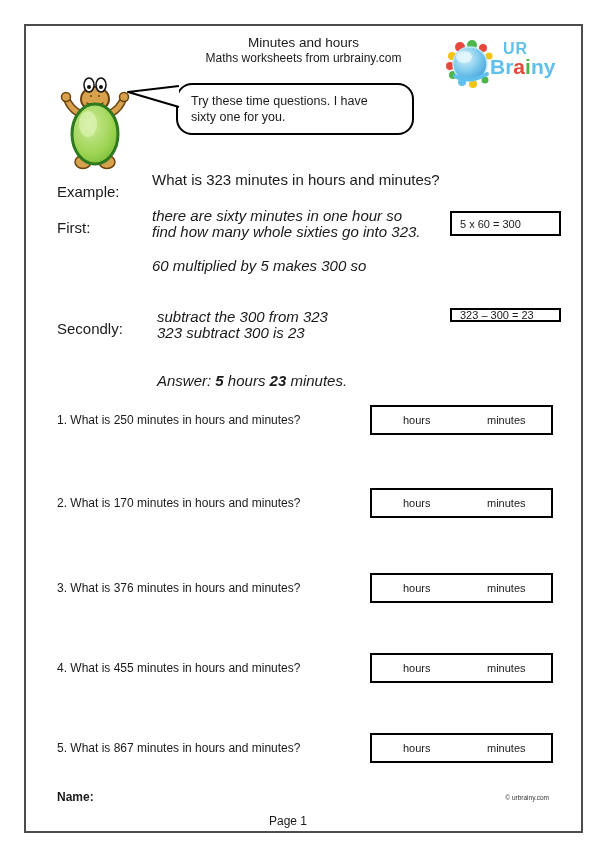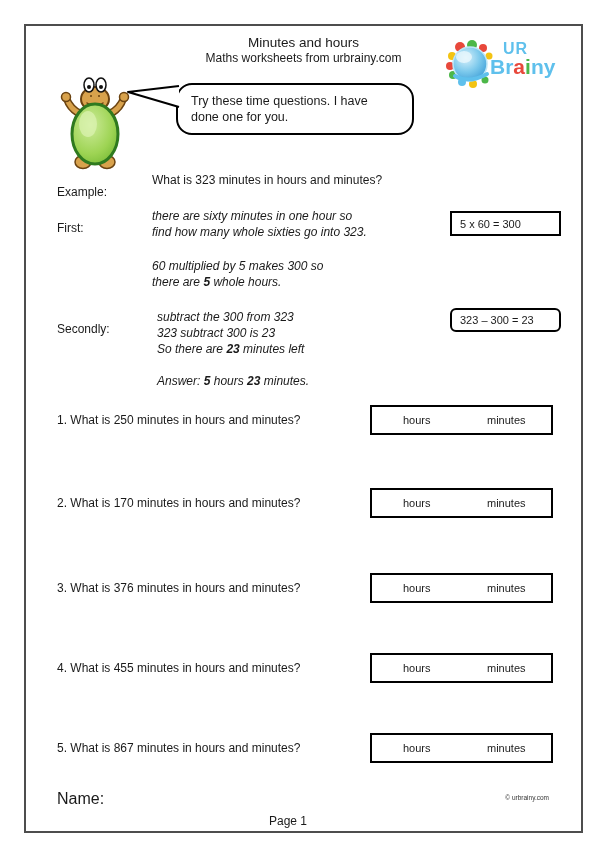--- a/index.html
+++ b/index.html
@@ -17,34 +17,34 @@
   .logo .word-top{position:absolute;left:58px;top:0px;font-size:16px;font-weight:bold;color:#5fc0ec;letter-spacing:1px;text-shadow:0 0 2px #fff;}
   .logo .word-bottom{position:absolute;left:45px;top:15px;font-size:21px;font-weight:bold;text-shadow:0 0 2px #fff;}
   .c-blue{color:#5fc0ec;} .c-red{color:#e8483b;} .c-green{color:#4cb748;}
 
   
   .mascot{position:absolute;left:31px;top:50px;}
   .bubble{position:absolute;left:150px;top:57px;width:238px;height:52px;border:2px solid #000;border-radius:16px;background:#fff;box-sizing:border-box;padding:8px 10px 16px 13px;font-size:12.5px;line-height:16px;}
   .bubble-tail{position:absolute;left:100px;top:58px;z-index:3;}
 
   
-  .row{position:absolute;left:31px;font-size:12px;line-height:16px;}
+  .row{position:absolute;left:31px;font-size:15px;line-height:16px;}
   .lbl{position:absolute;left:0;top:12px;}
   .txt{position:absolute;left:95px;top:0;width:300px;}
   .it{font-style:italic;}
   .sidebox{position:absolute;left:424px;width:111px;border:2px solid #000;background:#fff;font-size:11px;display:flex;align-items:center;padding-left:8px;box-sizing:border-box;}
 
   
   .q-row{position:absolute;left:31px;width:498px;height:30px;}
   .q-text{position:absolute;left:0;top:0;height:30px;display:flex;align-items:center;font-size:12px;}
   .ans-box{position:absolute;left:313px;top:0;width:183px;height:30px;border:2px solid #000;box-sizing:border-box;display:grid;grid-template-columns:1fr 1fr;align-items:center;background:#fff;}
   .ans-box span{text-align:center;font-size:11px;}
 
   
-  .footer-name{position:absolute;left:31px;top:764px;font-size:16px;}
+  .footer-name{position:absolute;left:31px;top:764px;font-size:12px;font-weight:bold;}
   .footer-page{position:absolute;left:212px;top:764px;width:100px;text-align:center;font-size:12px;margin-top:24px;}
   .footer-copy{position:absolute;right:32px;top:768px;font-size:6.5px;color:#333;}
 </style>
 </head>
 <body>
 
 <div class="page">
 
   <div class="hdr">
     <div class="title">Minutes and hours</div>
@@ -105,21 +105,21 @@
     <circle cx="34" cy="20" r="1" fill="#6b4311"></circle>
     <circle cx="42" cy="20" r="1" fill="#6b4311"></circle>
     <path d="M30,27 Q38,33 46,27" fill="none" stroke="#6b4311" stroke-width="1.5" stroke-linecap="round"></path>
 
     <ellipse cx="38" cy="58" rx="23" ry="30" fill="url(#shell)" stroke="#2f7a1f" stroke-width="3"></ellipse>
     <ellipse cx="31" cy="48" rx="9" ry="13" fill="#ddf3b4" opacity="0.7"></ellipse>
   </svg>
 
   <div class="bubble">
     <div>Try these time questions. I have</div>
-    <div>done one for you.</div>
+    <div>sixty one for you.</div>
   </div>
   <svg class="bubble-tail" width="54" height="28" viewBox="0 0 54 28">
     <path d="M53,2 L2,8 L53,23" fill="#ffffff" stroke="#000" stroke-width="2" stroke-linejoin="round"></path>
   </svg>
 
   <div class="row" style="top:146px;">
     <span class="lbl">Example:</span>
     <span class="txt">What is 323 minutes in hours and minutes?</span>
   </div>
 
@@ -130,33 +130,31 @@
       <div>find how many whole sixties go into 323.</div>
     </span>
   </div>
 
   <div class="sidebox" style="top:185px;height:25px;">
     <span>5 x 60 = 300</span>
   </div>
 
   <div class="row" style="top:232px;left:126px;width:300px;">
     <div class="it">60 multiplied by 5 makes 300 so</div>
-    <div class="it"><span>there are </span><b>5</b><span> whole hours.</span></div>
   </div>
 
   <div class="row" style="top:283px;">
     <span class="lbl">Secondly:</span>
     <span class="txt it" style="left:100px;">
       <div>subtract the 300 from 323</div>
       <div>323 subtract 300 is 23</div>
-      <div><span>So there are </span><b>23</b><span> minutes left</span></div>
     </span>
   </div>
 
-  <div class="sidebox" style="top:282px;height:24px;border-radius:6px;">
+  <div class="sidebox" style="top:282px;height:14px;">
     <span>323 – 300 = 23</span>
   </div>
 
   <div class="row it" style="top:347px;left:131px;"><span>Answer: </span><b>5</b><span> hours </span><b>23</b><span> minutes.</span></div>
 
   <div class="q-row" style="top:379px;">
     <div class="q-text">1. What is 250 minutes in hours and minutes?</div>
     <div class="ans-box">
       <span>hours</span>
       <span>minutes</span>

